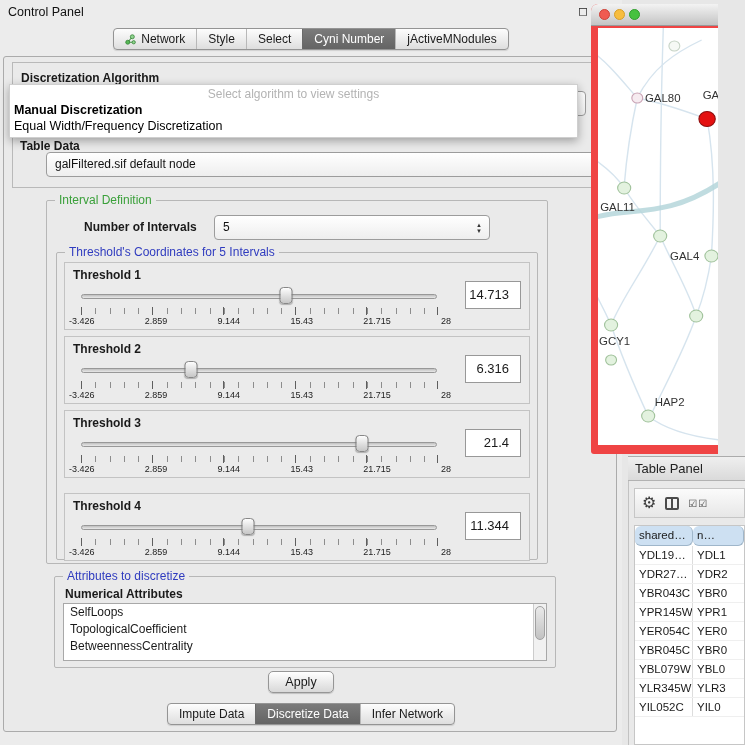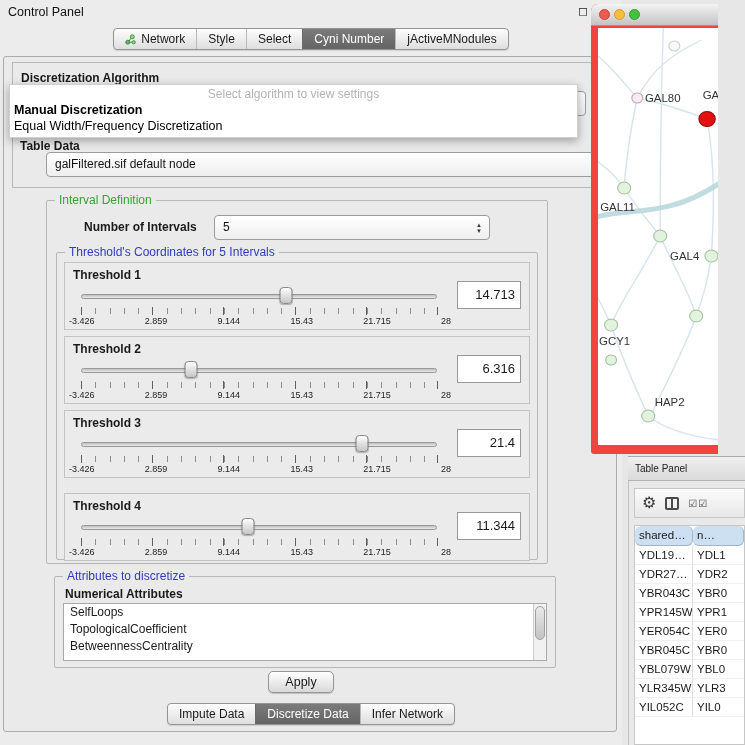--- a/index.html
+++ b/index.html
@@ -62,23 +62,23 @@
   .track { position:absolute; left:0; right:0; top:9px; height:5px;
            background:linear-gradient(#bfbfbf,#e9e9e9); border:1px solid #989898; border-radius:3px; }
   .thumb { position:absolute; top:2px; width:13px; height:17px;
            background:linear-gradient(#fdfdfd,#c6c6c6); border:1px solid #878787; border-radius:4px;
            transform:translateX(-50%); box-shadow:0 1px 1px rgba(0,0,0,.25); }
   .ticks { position:absolute; left:0; right:0; top:23px; height:6px;
            background:repeating-linear-gradient(to right,#8d8d8d 0 1px,transparent 1px 14.3px); }
   .ticks i { position:absolute; top:-1px; width:1px; height:8px; background:#5f5f5f; }
   .ticklabels { position:absolute; left:-12px; right:-14px; top:31px; display:flex;
                 justify-content:space-between; font-size:9px; color:#222; }
-  .valbox { position:absolute; right:8px; top:18px; width:64px; height:28px; background:#fff;
+  .valbox { position:absolute; right:8px; top:18px; width:56px; height:28px; background:#fff;
             border:1px solid #989898; font-size:13px; line-height:26px; text-align:right;
-            padding-right:5px; }
+            padding-right:11px; }
 
   .attr-title { position:absolute; left:10px; top:10px; font-size:12px; font-weight:bold; }
   .listbox { position:absolute; left:8px; right:8px; top:26px; height:58px; background:#fff;
              border:1px solid #a8a8a8; overflow:hidden; }
   .list-item { font-size:12px; line-height:17px; padding-left:6px; white-space:nowrap; }
   .vscroll { position:absolute; top:0; bottom:0; right:0; width:13px; background:#f1f1f1;
              border-left:1px solid #cccccc; }
   .vthumb { position:absolute; left:1px; right:1px; top:2px; height:34px;
             background:linear-gradient(#eaeaea,#c2c2c2); border:1px solid #a0a0a0; border-radius:6px; }
 
@@ -99,21 +99,21 @@
                  border-bottom:1px solid #999; }
   .tl { position:absolute; top:5px; width:11px; height:11px; border-radius:50%; }
   .tl.red    { left:8px;  background:#f05b51; border:1px solid #ce4238; }
   .tl.yellow { left:23px; background:#f7bd3e; border:1px solid #d89e27; }
   .tl.green  { left:38px; background:#46c13f; border:1px solid #2f9f2c; }
   .nw-canvas { position:absolute; left:7px; top:24px; right:0; bottom:9px; background:#ffffff; overflow:hidden; }
   .nw-canvas svg { display:block; width:100%; height:100%; }
 
   #table-panel-header { position:absolute; left:628px; top:456px; width:117px; height:25px;
                         background:linear-gradient(#efefef,#dadada); border-top:1px solid #ababab;
-                        border-bottom:1px solid #b2b2b2; font-size:10px; color:#222;
+                        border-bottom:1px solid #b2b2b2; font-size:13px; color:#222;
                         line-height:24px; padding-left:7px; }
   #table-panel { position:absolute; left:628px; top:481px; width:117px; height:264px;
                  background:#e9e9e9; border-left:1px solid #c2c2c2; }
   .tp-toolbar { position:absolute; left:5px; top:7px; right:0; height:30px;
                 background:linear-gradient(#fbfbfb,#e7e7e7); border:1px solid #c6c6c6;
                 display:flex; align-items:center; gap:9px; padding:0 7px; }
   .gear { font-size:16px; color:#3c3c3c; line-height:1; }
   .col-icon { width:14px; height:13px; border:2px solid #4a4a4a; border-radius:2px; position:relative; }
   .col-icon::before { content:""; position:absolute; left:4px; top:0; bottom:0; width:2px; background:#4a4a4a; }
   .check-icons { font-size:10px; color:#444; letter-spacing:1px; }

